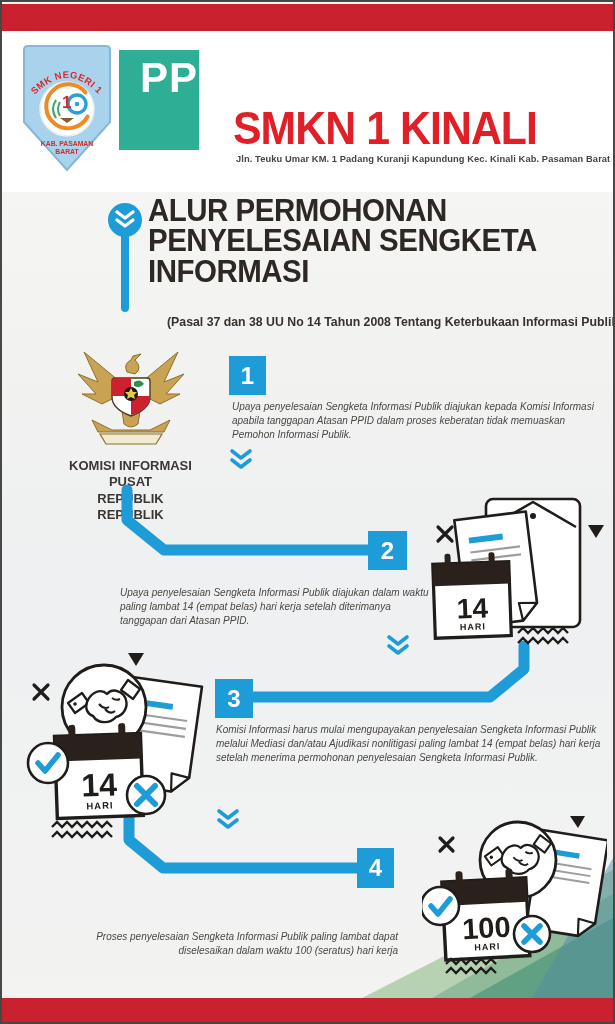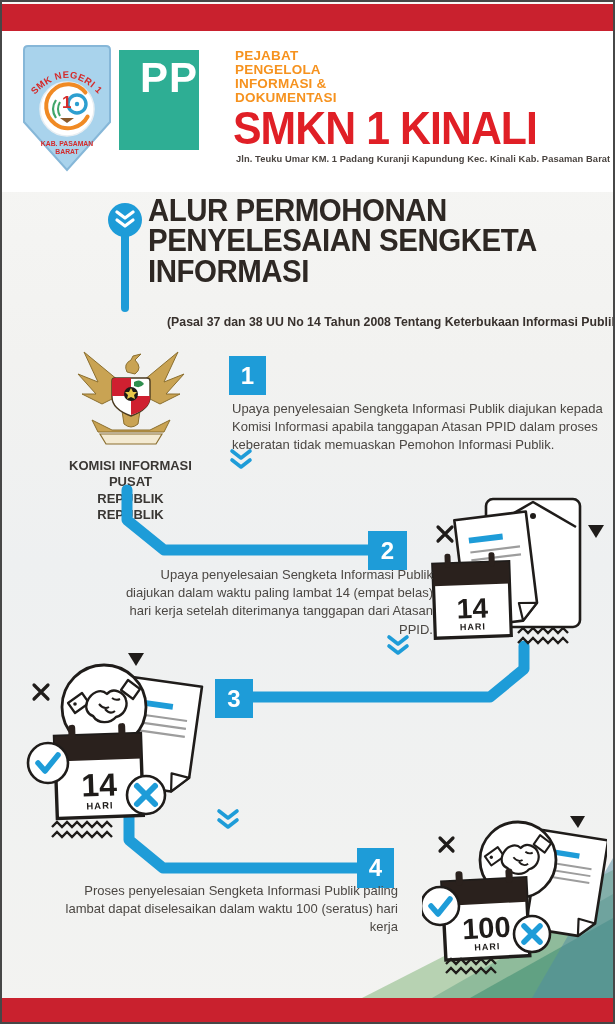--- a/index.html
+++ b/index.html
@@ -31,25 +31,25 @@
     line-height:0.98; letter-spacing:-0.5px; transform:scaleX(.95); transform-origin:left top;
     white-space:nowrap; }
   .subtitle{ left:165px; top:313px; color:#38312d; font-weight:700; font-size:12.3px; white-space:nowrap; }
   
   .stepnum{ background:#1e9cd8; color:#fff; font-weight:800; display:flex;
     align-items:center; justify-content:center; z-index:3; }
   .n1{ left:227px; top:354px; width:37px; height:39px; font-size:24px; }
   .n2{ left:366px; top:529px; width:39px; height:39px; font-size:24px; }
   .n3{ left:213px; top:677px; width:38px; height:39px; font-size:24px; }
   .n4{ left:355px; top:846px; width:37px; height:40px; font-size:24px; }
-  .steptext{ color:#4b4743; font-size:13px; line-height:1.4; z-index:3; }
+  .steptext{ color:#4b4743; font-size:10px; line-height:1.4; z-index:3;font-style:italic; }
   .t1{ left:230px; top:398px; width:378px; text-align:left; }
-  .t2{ left:118px; top:564px; width:313px; text-align:right; }
+  .t2{ left:118px; top:584px; width:313px; text-align:left; }
   .t3{ left:214px; top:721px; width:386px; text-align:left; }
-  .t4{ left:58px; top:880px; width:338px; text-align:right; }
+  .t4{ left:58px; top:928px; width:338px; text-align:right; }
   .emblem-caption{ left:62px; top:456px; width:133px; text-align:center; color:#3a3734;
     font-weight:700; font-size:13px; line-height:1.25; }
   
   .bottom-bar{ left:0; top:996px; width:611px; height:26px; background:#c9212e; z-index:4; }
   .nosel{ user-select:none; }
   svg{ display:block; }
   .layer{ pointer-events:none; }
 </style>
 </head>
 <body>
@@ -77,26 +77,20 @@
       <path d="M42,76 h14 l-7,5 z" fill="#8a5a2a"></path>
       <text x="49" y="104" text-anchor="middle" font-size="6.8" font-weight="800" fill="#d42b2b">KAB. PASAMAN</text>
       <text x="49" y="112" text-anchor="middle" font-size="6.8" font-weight="800" fill="#d42b2b">BARAT</text>
     </svg>
   </div>
 
   <div class="abs ppid-box">
     <div>PP</div>
   </div>
 
-  <div class="abs org-lines">
-    <div>PEJABAT</div>
-    <div>PENGELOLA</div>
-    <div>INFORMASI &amp;</div>
-    <div>DOKUMENTASI</div>
-  </div>
 
   <div class="abs school-name">SMKN 1 KINALI</div>
   <div class="abs address">Jln. Teuku Umar KM. 1 Padang Kuranji Kapundung Kec. Kinali Kab. Pasaman Barat Prov. Sumatera Barat</div>
 
   <svg class="abs layer" style="left:0;top:0;z-index:1;" width="615" height="1024" viewBox="0 0 615 1024">
     <path d="M125,488 L125,518 L162,548 L380,548" fill="none" stroke="#1e9cd8" stroke-width="11" stroke-linejoin="round" stroke-linecap="round"></path>
     <path d="M522,644 L522,667 L488,695 L240,695" fill="none" stroke="#1e9cd8" stroke-width="11" stroke-linejoin="round" stroke-linecap="round"></path>
     <path d="M127,804 L127,838 L161,866 L370,866" fill="none" stroke="#1e9cd8" stroke-width="11" stroke-linejoin="round" stroke-linecap="round"></path>
   </svg>
 
@@ -139,20 +133,21 @@
     <div>REPUBLIK REPUBLIK</div>
   </div>
 
   <div class="abs stepnum n1">1</div>
   <div class="abs stepnum n2">2</div>
   <div class="abs stepnum n3">3</div>
   <div class="abs stepnum n4">4</div>
 
   <div class="abs steptext t1">Upaya penyelesaian Sengketa Informasi Publik diajukan kepada Komisi Informasi apabila tanggapan Atasan PPID dalam proses keberatan tidak memuaskan Pemohon Informasi Publik.</div>
   <div class="abs steptext t2">Upaya penyelesaian Sengketa Informasi Publik diajukan dalam waktu paling lambat 14 (empat belas) hari kerja setelah diterimanya tanggapan dari Atasan PPID.</div>
+  <div class="abs steptext t3">Komisi Informasi harus mulai mengupayakan penyelesaian Sengketa Informasi Publik melalui Mediasi dan/atau Ajudikasi nonlitigasi paling lambat 14 (empat belas) hari kerja setelah menerima permohonan penyelesaian Sengketa Informasi Publik.</div>
   <div class="abs steptext t4">Proses penyelesaian Sengketa Informasi Publik paling lambat dapat diselesaikan dalam waktu 100 (seratus) hari kerja</div>
 
   <svg class="abs" style="left:226px;top:446px;" width="26" height="24" viewBox="0 0 26 24">
     <polyline points="4,3 13,10 22,3" fill="none" stroke="#1e9cd8" stroke-width="3.6" stroke-linecap="round" stroke-linejoin="round"></polyline>
     <polyline points="4,12 13,19 22,12" fill="none" stroke="#1e9cd8" stroke-width="3.6" stroke-linecap="round" stroke-linejoin="round"></polyline>
   </svg>
   <svg class="abs" style="left:383px;top:632px;" width="26" height="24" viewBox="0 0 26 24">
     <polyline points="4,3 13,10 22,3" fill="none" stroke="#1e9cd8" stroke-width="3.6" stroke-linecap="round" stroke-linejoin="round"></polyline>
     <polyline points="4,12 13,19 22,12" fill="none" stroke="#1e9cd8" stroke-width="3.6" stroke-linecap="round" stroke-linejoin="round"></polyline>
   </svg>

